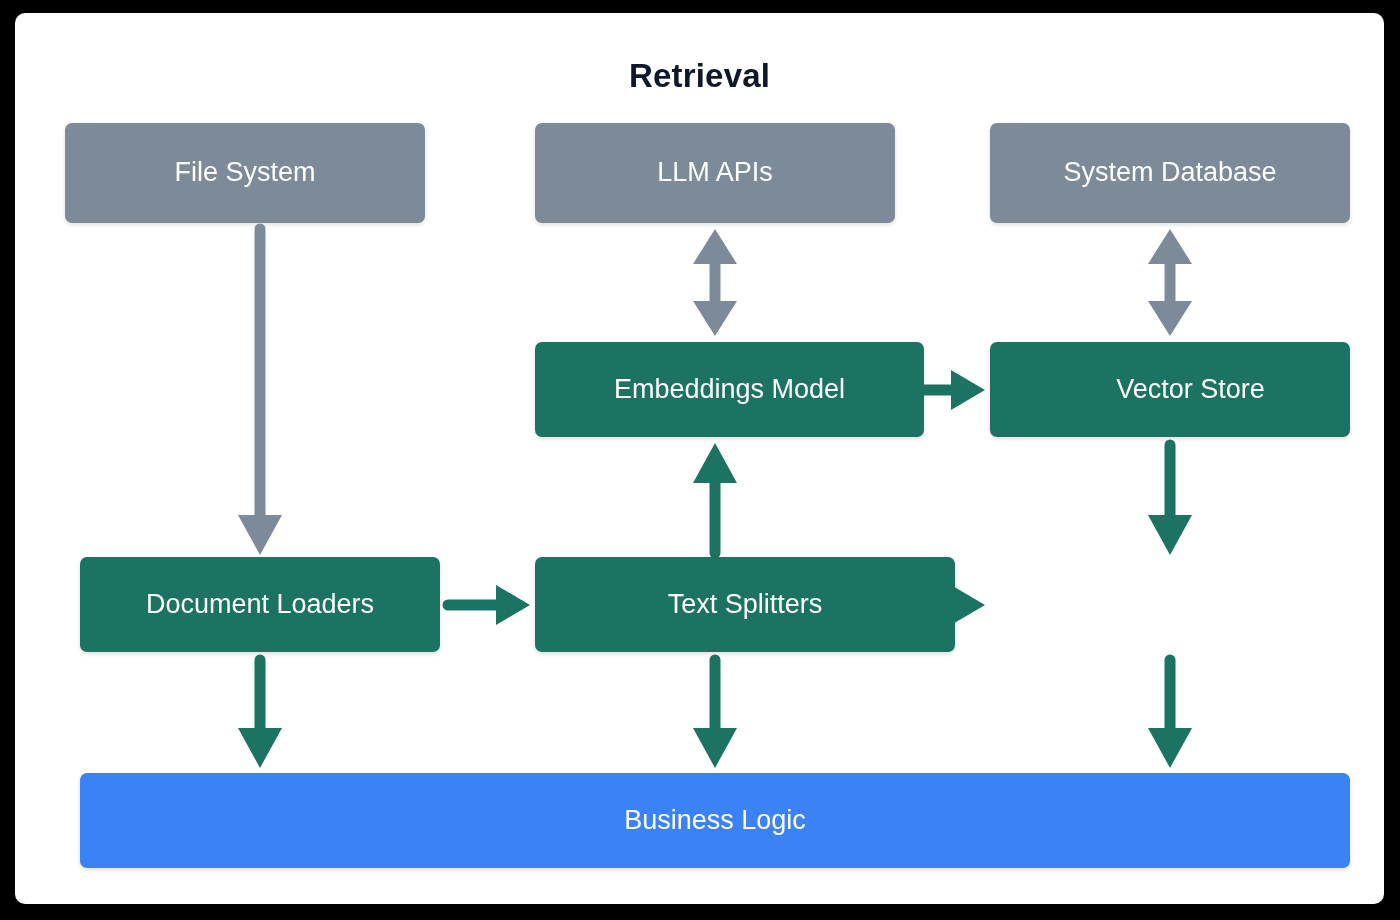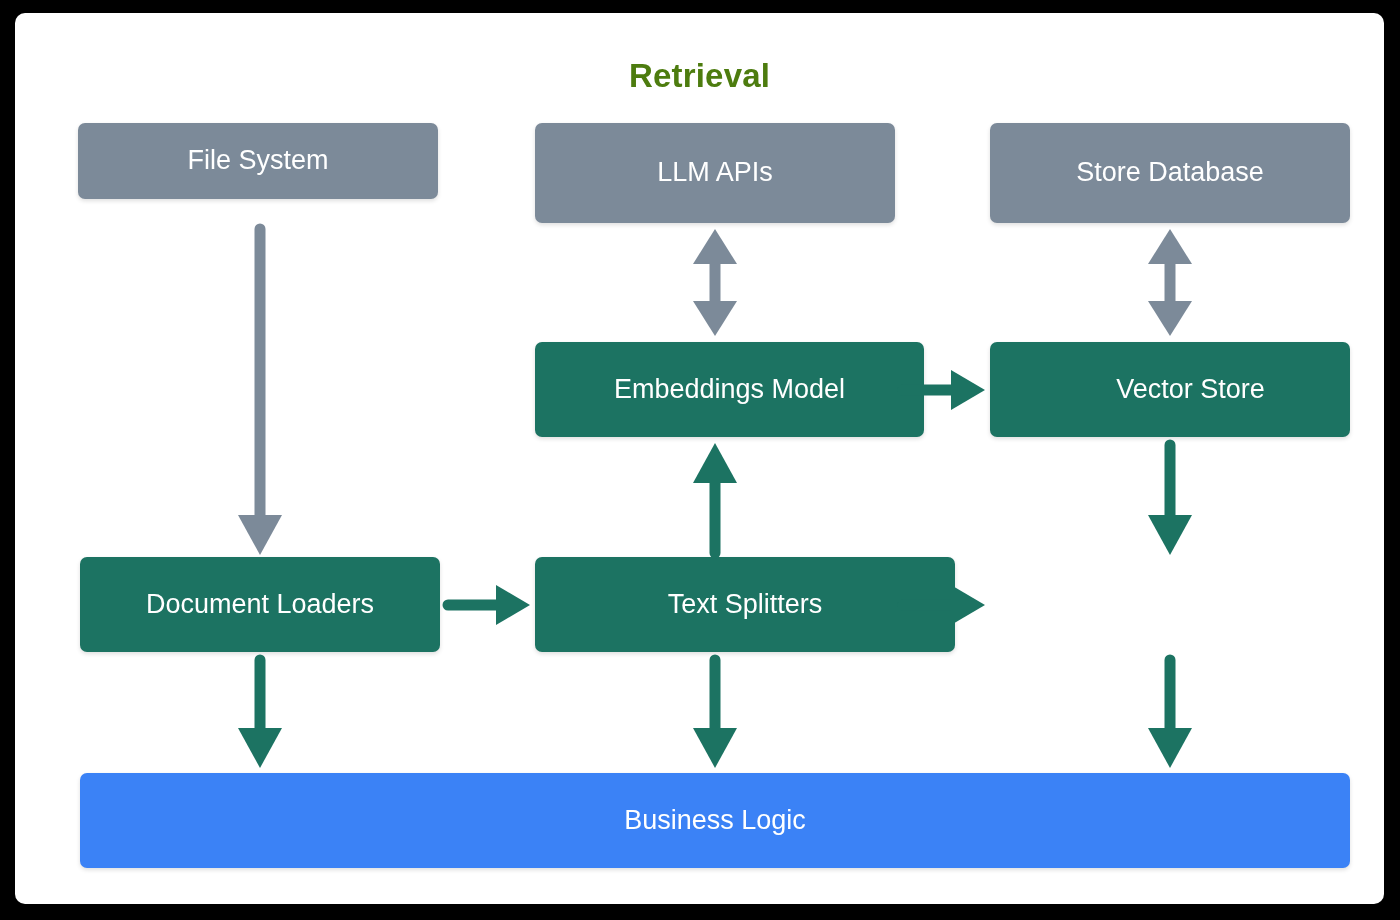--- a/index.html
+++ b/index.html
@@ -24,21 +24,21 @@
     overflow: hidden;
   }
   .diagram-title {
     position: absolute;
     left: 0;
     top: 44px;
     width: 1369px;
     text-align: center;
     font-size: 33px;
     font-weight: bold;
-    color: #4d7c0f;
+    color: #0f172a;
     letter-spacing: 0.2px;
   }
   .node {
     position: absolute;
     display: flex;
     align-items: center;
     justify-content: center;
     border-radius: 7px;
     color: #ffffff;
     font-size: 27px;
@@ -58,30 +58,30 @@
   }
   .arrow svg { display: block; overflow: visible; }
 </style>
 </head>
 <body>
 
 <div id="canvas">
 
   <div class="diagram-title">Retrieval</div>
 
-  <div class="node gray" style="left:63px;  top:110px; width:360px; height:76px;">
+  <div class="node gray" style="left:50px;  top:110px; width:360px; height:100px;">
     <span>File System</span>
   </div>
 
   <div class="node gray" style="left:520px; top:110px; width:360px; height:100px;">
     <span>LLM APIs</span>
   </div>
 
   <div class="node gray" style="left:975px; top:110px; width:360px; height:100px;">
-    <span>Store Database</span>
+    <span>System Database</span>
   </div>
 
   <div class="node green" style="left:520px; top:329px; width:389px; height:95px;">
     <span>Embeddings Model</span>
   </div>
 
   <div class="node green" style="left:975px; top:329px; width:360px; height:95px;padding-left:41px;">
     <span>Vector Store</span>
   </div>
 

